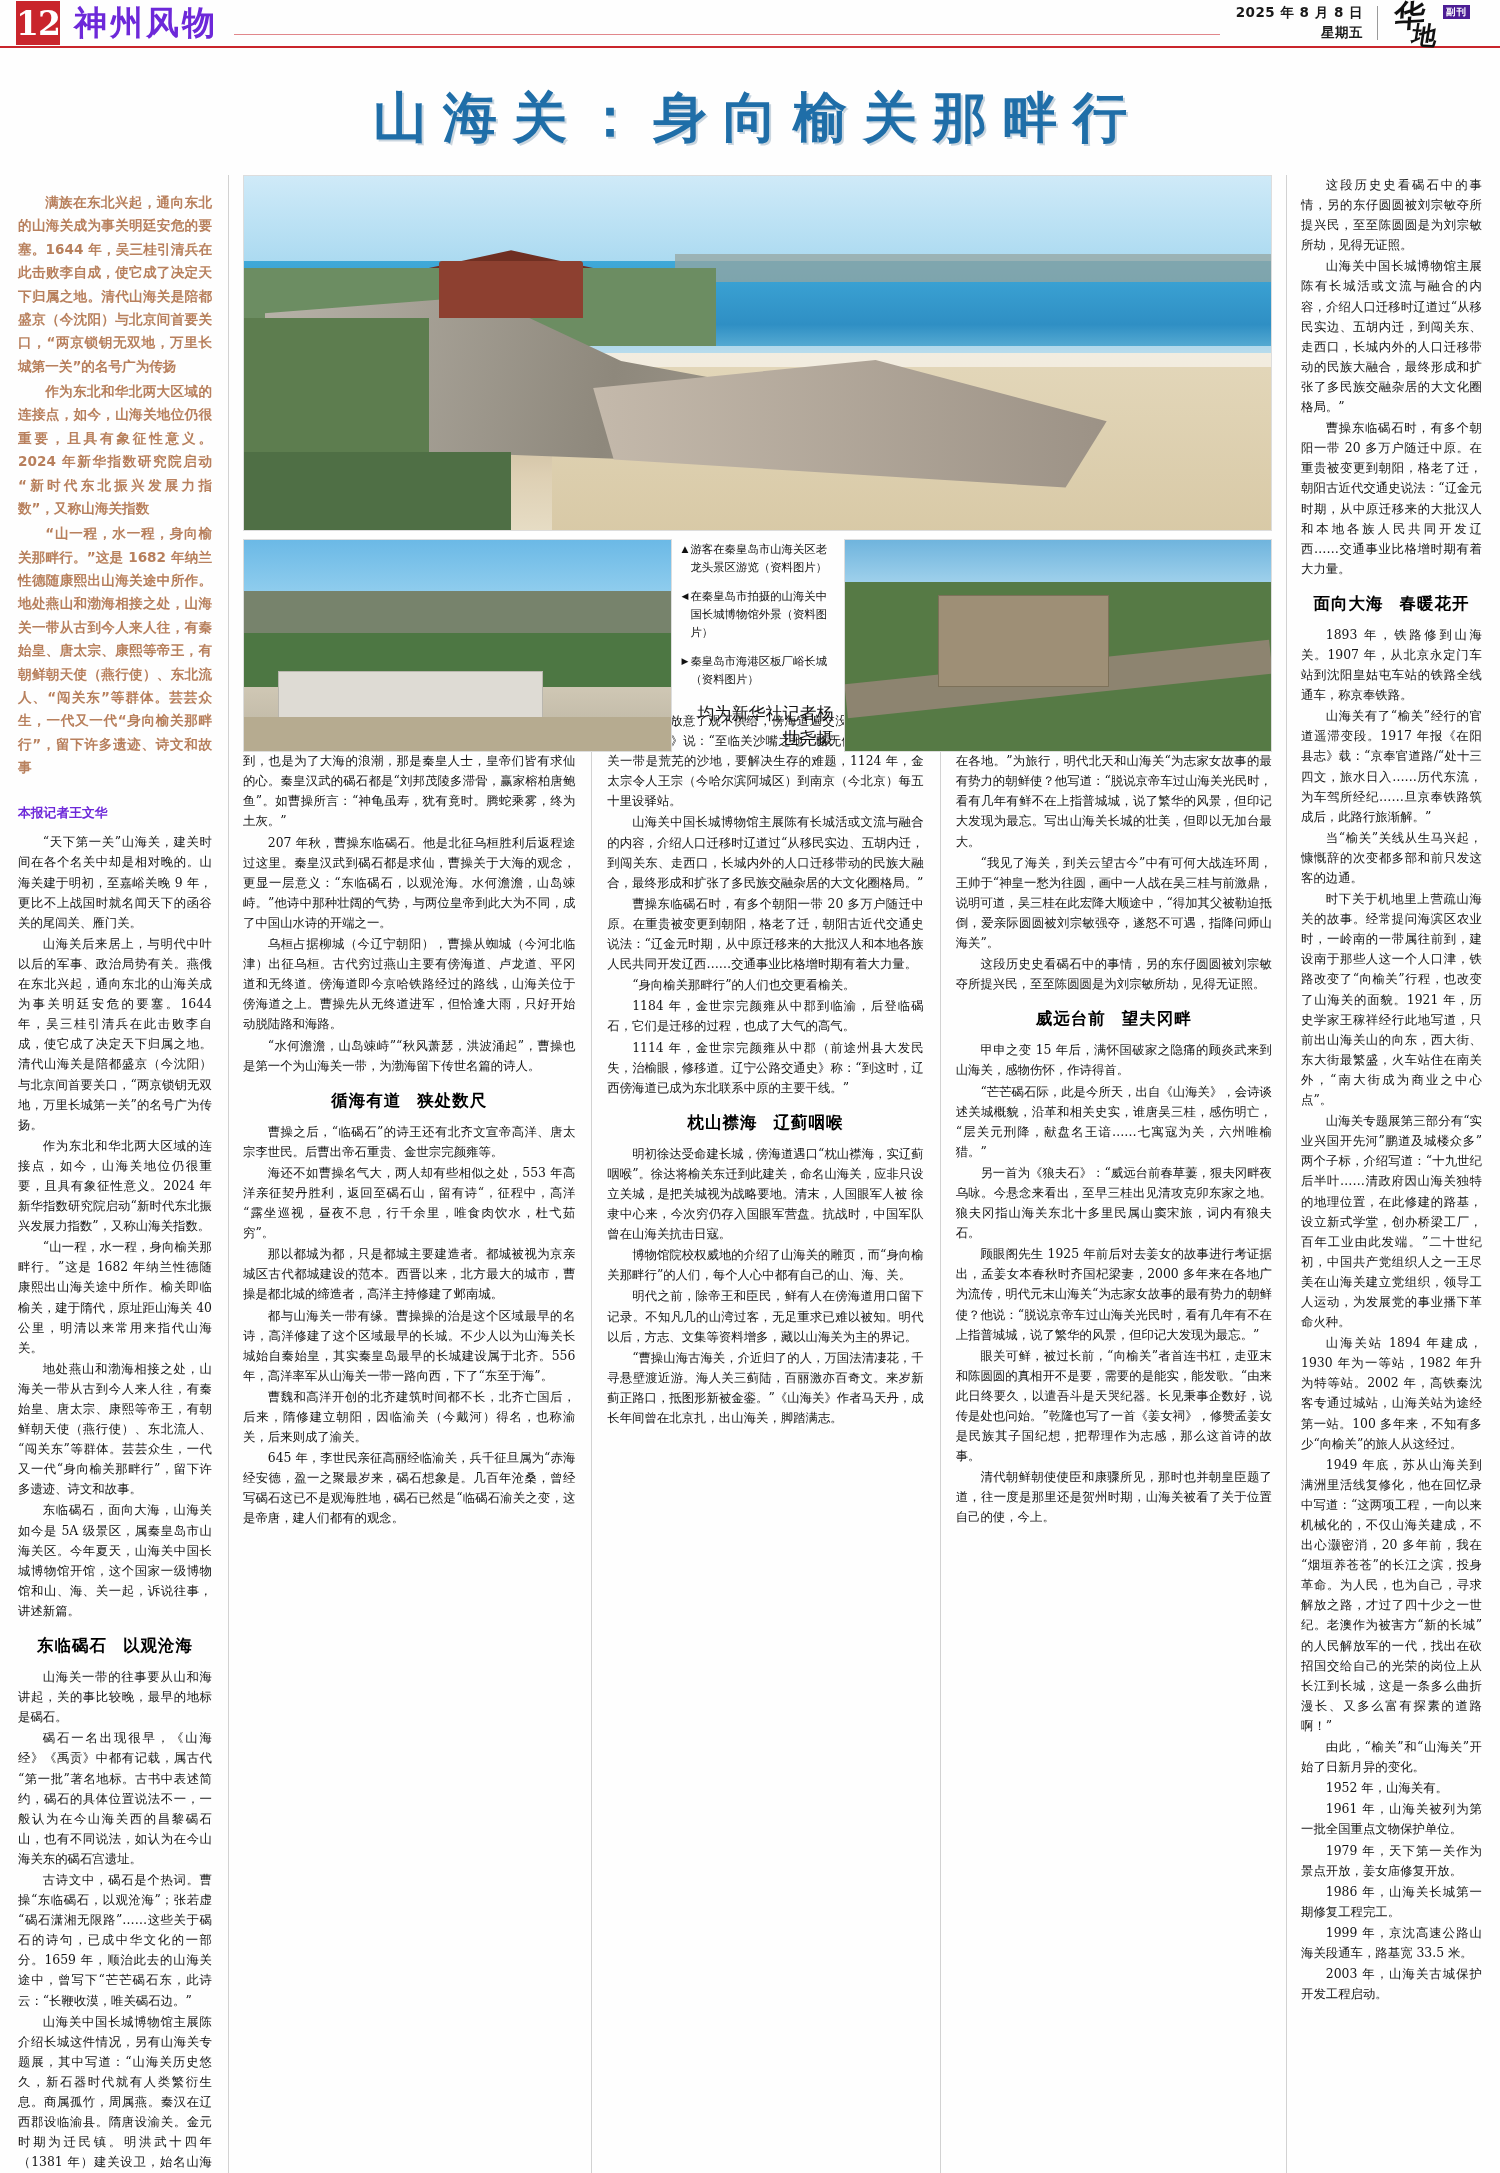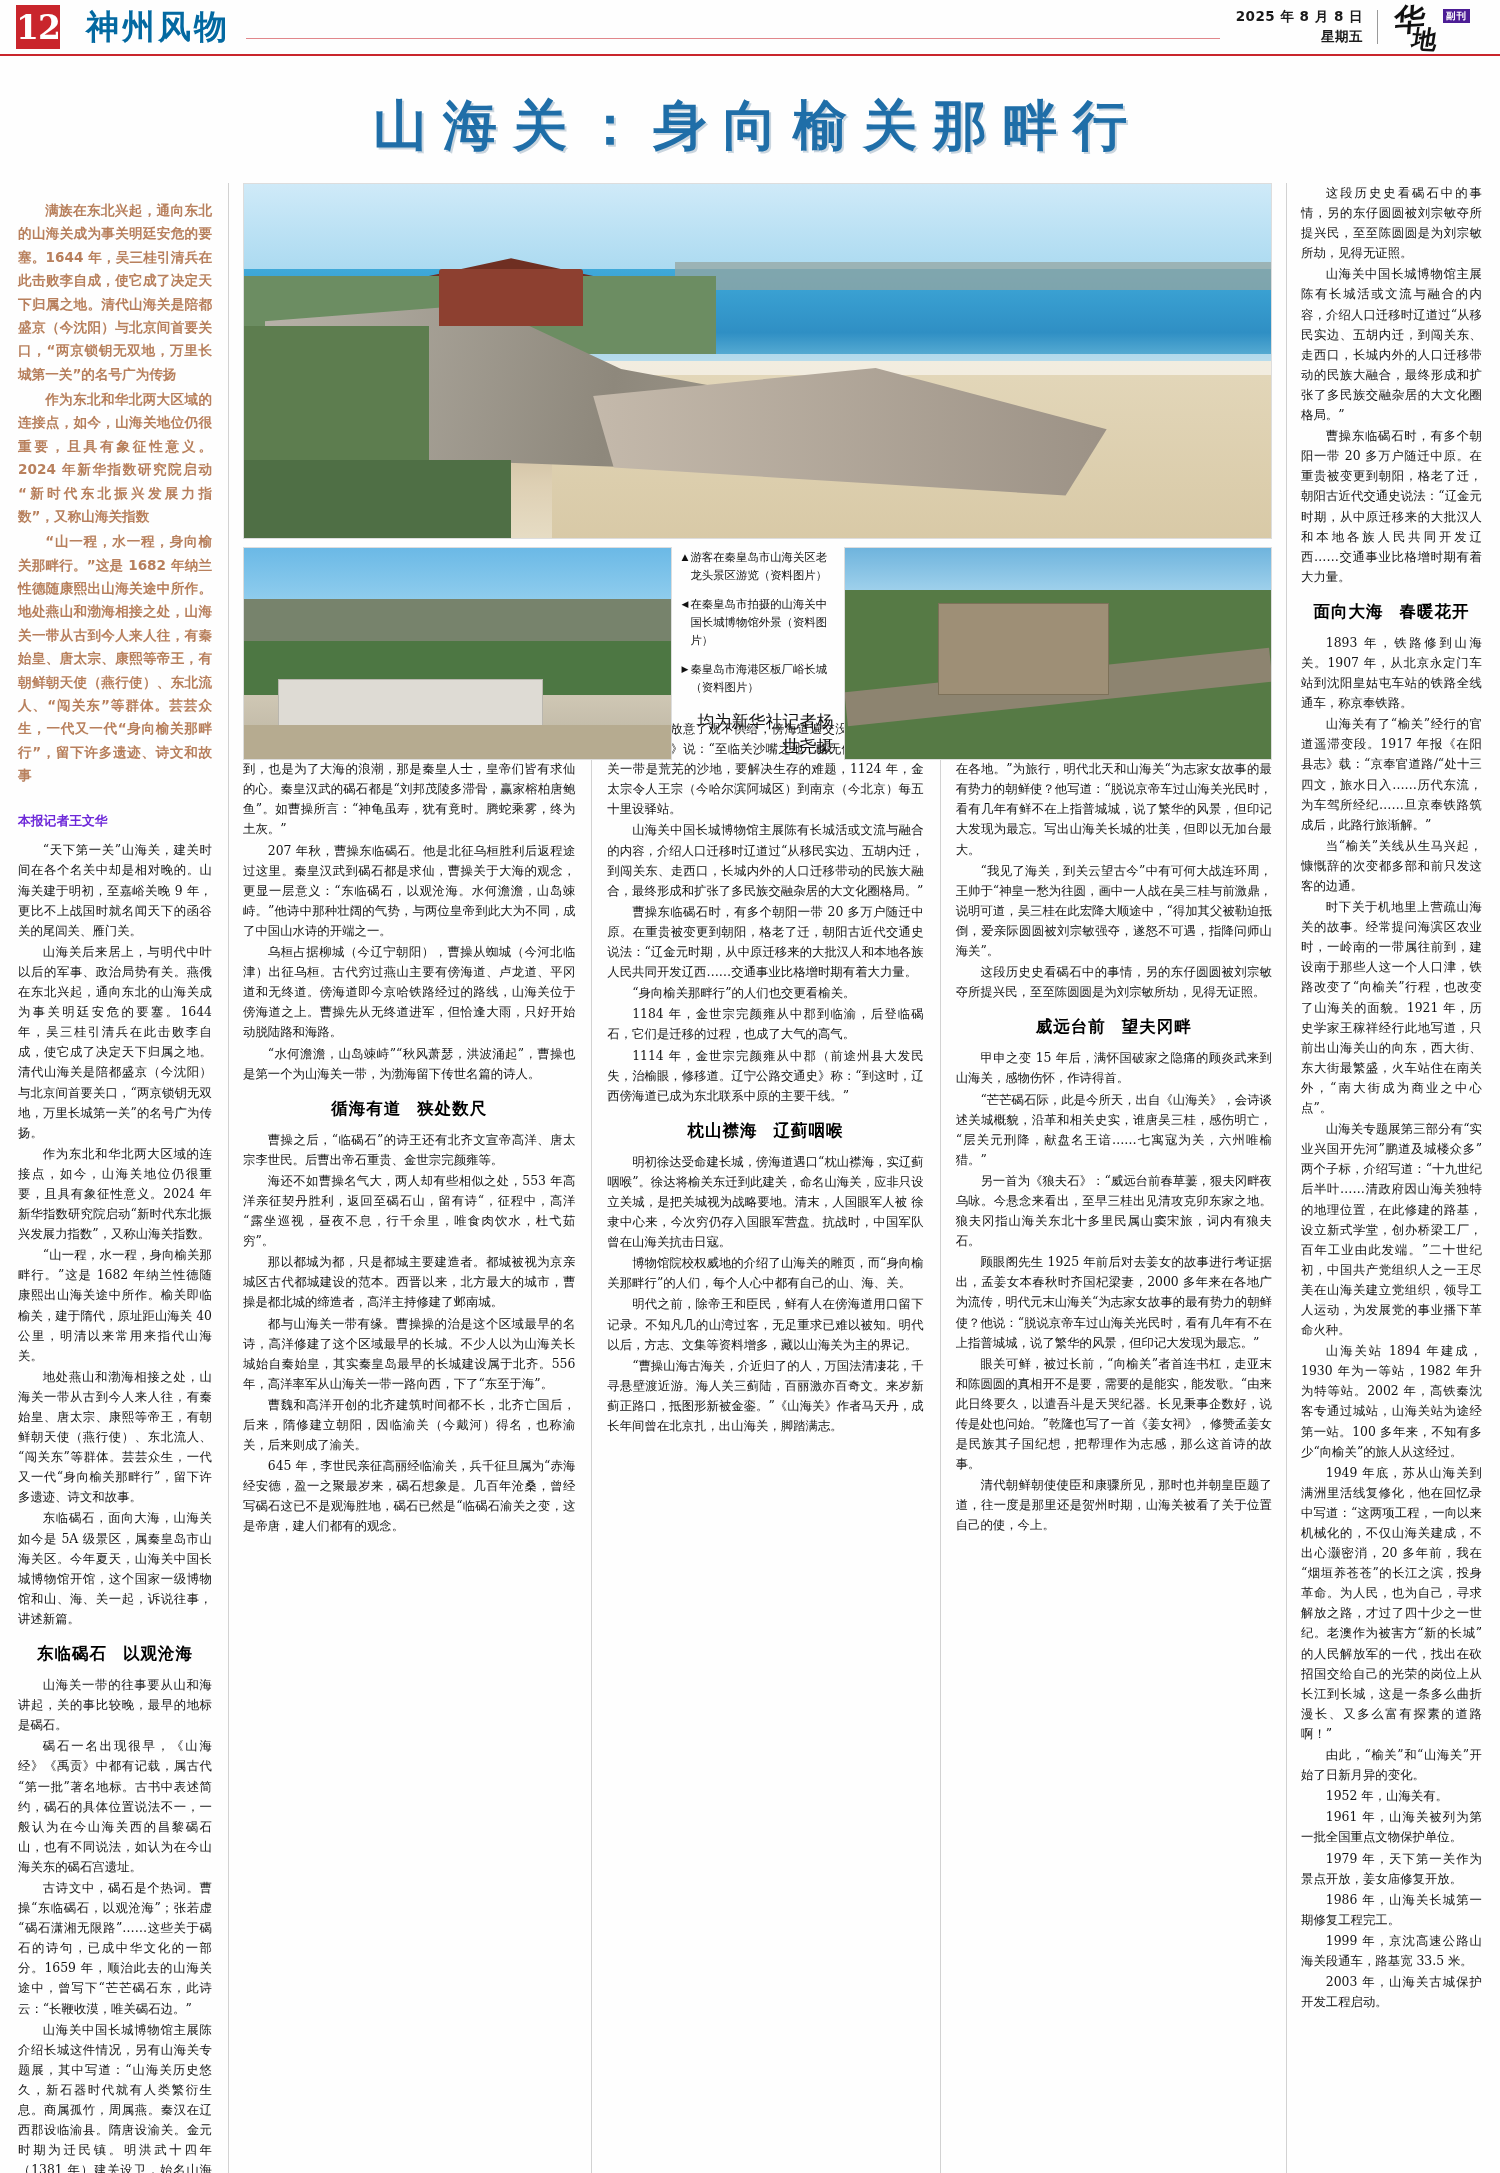--- a/index.html
+++ b/index.html
@@ -14,40 +14,40 @@
     position: relative;
     width: 1500px;
     height: 2173px;
     background: #fefefe;
     padding: 0;
   }
 
   
   .masthead {
     position: relative;
-    height: 56px;
+    height: 48px;
     display: flex;
     align-items: center;
     padding: 0 30px 0 16px;
     border-bottom: 2.5px solid #c9252c;
   }
   .page-badge {
     width: 44px; height: 44px;
     background: #c9252c;
     color: #fff;
     font-family: "DejaVu Serif", "Liberation Serif", serif;
     font-size: 33px;
     font-weight: 700;
     display: flex; align-items: center; justify-content: center;
     letter-spacing: -1px;
     line-height: 1;
   }
   .section-name {
-    margin-left: 26px;
-    color: #0369a1;
+    margin-left: 14px;
+    color: #6d28d9;
     font-size: 33px;
     font-weight: 700;
     letter-spacing: 3px;
     font-family: "DejaVu Serif", "Liberation Serif", serif;
   }
   .mast-rule {
     flex: 1;
     height: 1px;
     background: #c9252c;
     margin: 0 16px;

